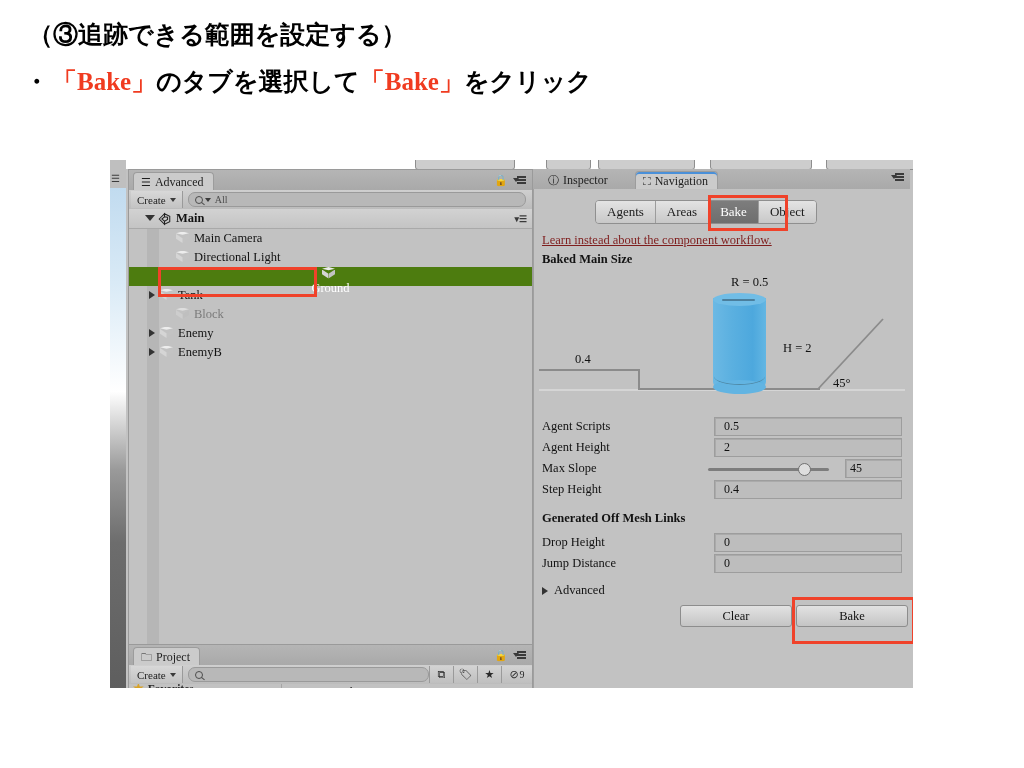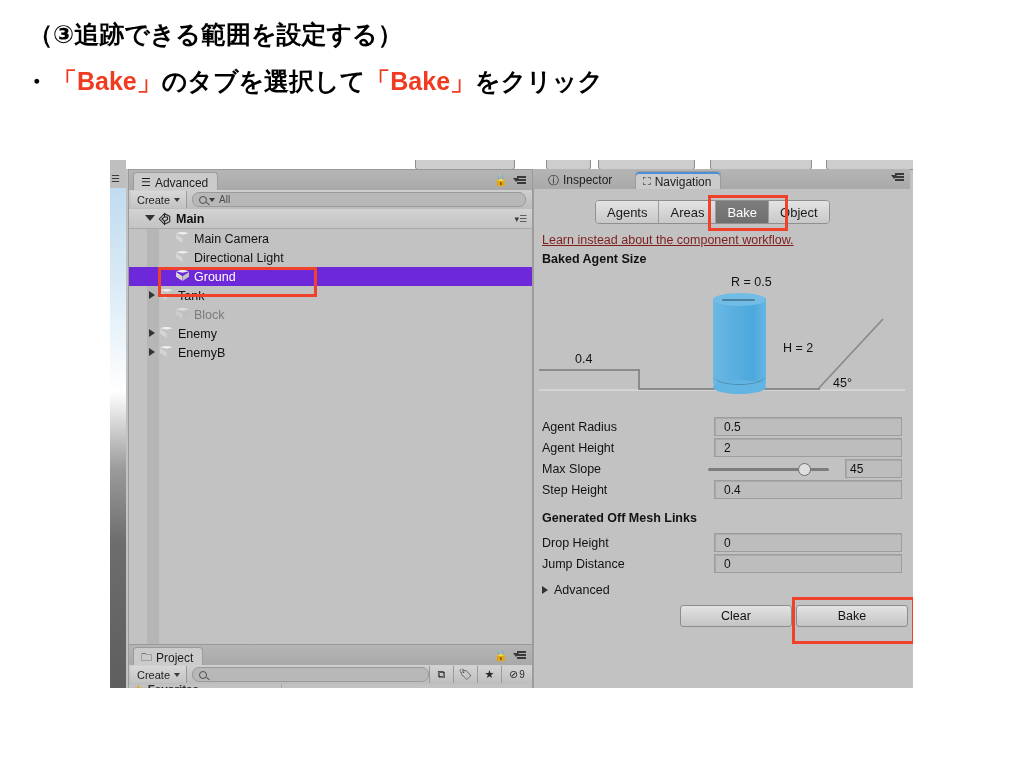--- a/index.html
+++ b/index.html
@@ -2,21 +2,21 @@
 <html><head>
 <meta charset="utf-8">
 <style>
   html, body {
     margin: 0; padding: 0;
     width: 1024px; height: 768px;
     background: #ffffff;
     font-family: "Liberation Sans", "DejaVu Sans", sans-serif;
     overflow: hidden;
   }
-  #root { position: relative; width: 1024px; height: 768px; }
+  #root { position: relative; width: 1024px; height: 768px; font-family: Liberation Serif, serif; }
 
   
   .slide-title {
     position: absolute;
     left: 28px; top: 18px;
     font-size: 25px;
     font-weight: bold;
     color: #000000;
     letter-spacing: 0px;
     white-space: nowrap;
@@ -162,21 +162,21 @@
   .tree-row {
     position: relative; height: 19px;
     display: flex; align-items: center;
     font-size: 12.5px; color: #111111;
   }
   .tree-row.root {
     background: linear-gradient(to bottom, #d2d2d2, #c4c4c4);
     border-bottom: 1px solid #a9a9a9;
     font-weight: bold;
   }
-  .tree-row.selected { background: #6d28d9; color: #ffffff; }
+  .tree-row.selected { background: #4d7c0f; color: #ffffff; flex-direction: column; }
   .tree-row.dim { color: #7b7b7b; }
   .tw {
     width: 14px; text-align: center; font-size: 8px; color: #3a3a3a;
   }
   .tri-r { display: inline-block; width: 0; height: 0;
     border-top: 4px solid transparent; border-bottom: 4px solid transparent;
     border-left: 6px solid #333; }
   .tri-d { display: inline-block; width: 0; height: 0;
     border-left: 5px solid transparent; border-right: 5px solid transparent;
     border-top: 6px solid #333; }
@@ -548,21 +548,21 @@
           <div class="seg on">
               <span>Bake</span>
             </div>
           <div class="seg">
               <span>Object</span>
             </div>
         </div>
 
         <a class="nav-link" href="#">Learn instead about the component workflow.</a>
 
-        <div class="sec-head" style="left:8px;top:63px;">Baked Agent Size</div>
+        <div class="sec-head" style="left:8px;top:63px;">Baked Main Size</div>
 
         <div class="diagram">
 
           <div class="ground-line" style="left:4px;top:118px;width:366px;height:1.6px;background:#d5d5d5;"></div>
 
           <div class="ground-line" style="left:4px;top:98px;width:100px;height:1.6px;"></div>
           <div class="ground-line" style="left:103px;top:98px;width:1.6px;height:21px;"></div>
           <div class="ground-line" style="left:103px;top:117px;width:180px;height:1.6px;"></div>
 
           <div class="ground-line" style="left:283px;top:117px;width:1.6px;height:1.6px;"></div>
@@ -578,21 +578,21 @@
             <div class="cyl-top-line"></div>
           </div>
 
           <div class="dlabel" style="left:196px;top:4px;">R = 0.5</div>
           <div class="dlabel" style="left:248px;top:70px;">H = 2</div>
           <div class="dlabel" style="left:40px;top:81px;">0.4</div>
           <div class="dlabel" style="left:298px;top:105px;">45°</div>
         </div>
 
         <div class="prow" style="top:227px;">
-          <span class="plabel">Agent Radius</span>
+          <span class="plabel">Agent Scripts</span>
           <span class="pfield">0.5</span>
         </div>
         <div class="prow" style="top:248px;">
           <span class="plabel">Agent Height</span>
           <span class="pfield">2</span>
         </div>
         <div class="prow" style="top:269px;gap:8px;">
           <span class="plabel">Max Slope</span>
           <span class="slider-track">
             <span class="slider-knob"></span>

